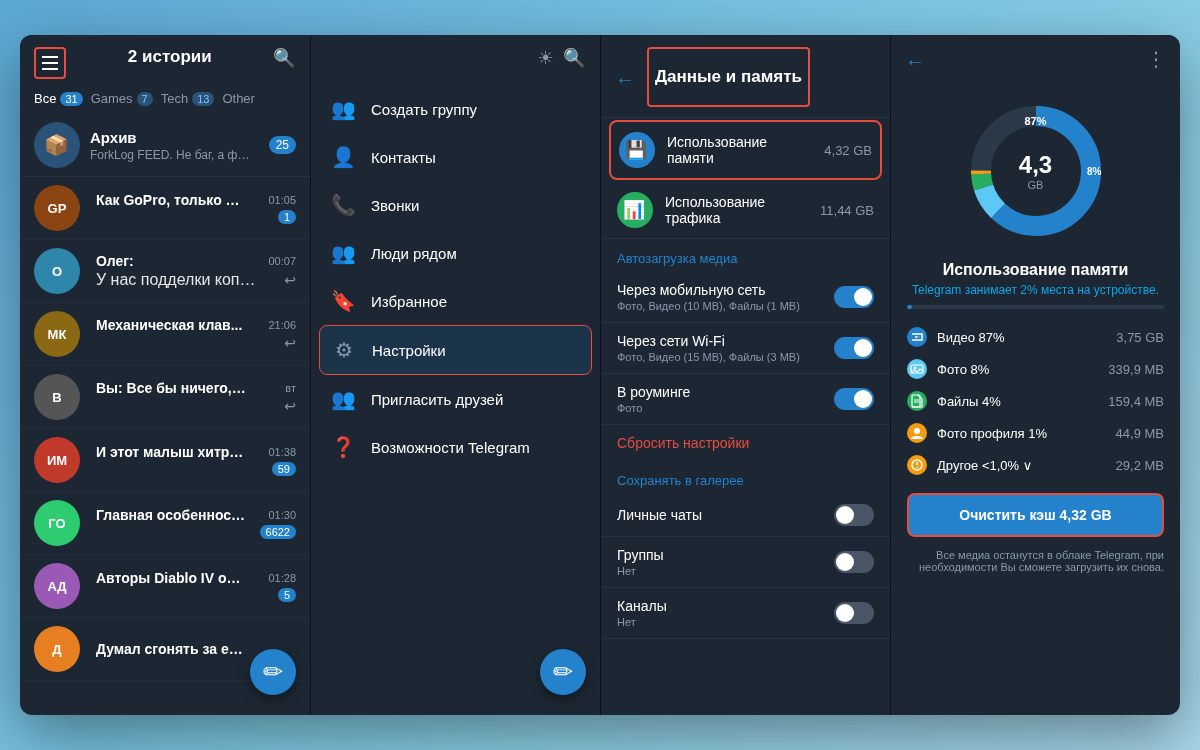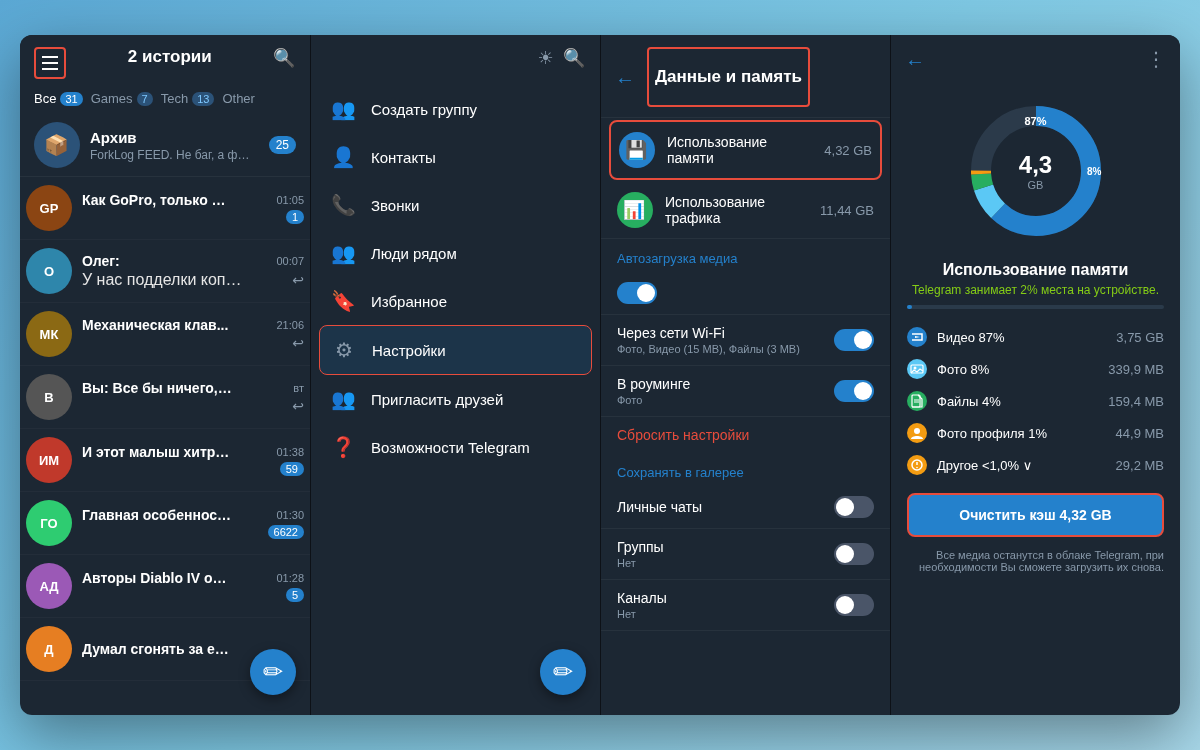--- a/index.html
+++ b/index.html
@@ -125,22 +125,22 @@
     .archive-badge {
       background: #2481cc;
       color: #fff;
       border-radius: 10px;
       padding: 2px 7px;
       font-size: 12px;
     }
     .chat-item {
       display: flex;
       align-items: center;
-      padding: 8px 6px;
-      gap: 10px;
+      padding: 8px 14px;
+      gap: 16px;
       cursor: pointer;
       border-bottom: 1px solid rgba(255,255,255,0.03);
     }
     .chat-avatar {
       width: 46px;
       height: 46px;
       border-radius: 50%;
       flex-shrink: 0;
       display: flex;
       align-items: center;
@@ -310,21 +310,21 @@
       position: absolute;
       top: 50%;
       left: 50%;
       transform: translate(-50%, -50%);
       text-align: center;
       color: #fff;
     }
     .donut-center .gb-value { font-size: 24px; font-weight: 700; }
     .donut-center .gb-label { font-size: 11px; color: #8899aa; }
     .memory-title { color: #fff; font-size: 16px; font-weight: 600; text-align: center; padding: 0 16px 4px; }
-    .memory-subtitle { color: #84cc16; font-size: 12px; text-align: center; padding: 0 16px 4px; }
+    .memory-subtitle { color: #0ea5e9; font-size: 12px; text-align: center; padding: 0 16px 4px; }
     .memory-progress {
       height: 4px;
       background: #2a3a4a;
       margin: 4px 16px 12px;
       border-radius: 2px;
     }
     .memory-progress-bar {
       height: 100%;
       width: 2%;
       background: #2481cc;
@@ -567,20 +567,24 @@
         <span class="settings-label">Использование памяти</span>
         <span class="settings-value">4,32 GB</span>
       </div>
       <div class="settings-item">
         <div class="settings-icon green">📊</div>
         <span class="settings-label">Использование трафика</span>
         <span class="settings-value">11,44 GB</span>
       </div>
       <div class="section-label">Автозагрузка медиа</div>
       <div class="settings-item">
+        <div style="flex:1;">
+          <div style="color:#fff;font-size:14px;">Через мобильную сеть</div>
+          <div style="color:#8899aa;font-size:11px;margin-top:2px;">Фото, Видео (10 MB), Файлы (1 MB)</div>
+        </div>
         <div class="toggle"></div>
       </div>
       <div class="settings-item">
         <div style="flex:1;">
           <div style="color:#fff;font-size:14px;">Через сети Wi-Fi</div>
           <div style="color:#8899aa;font-size:11px;margin-top:2px;">Фото, Видео (15 MB), Файлы (3 MB)</div>
         </div>
         <div class="toggle"></div>
       </div>
       <div class="settings-item">

